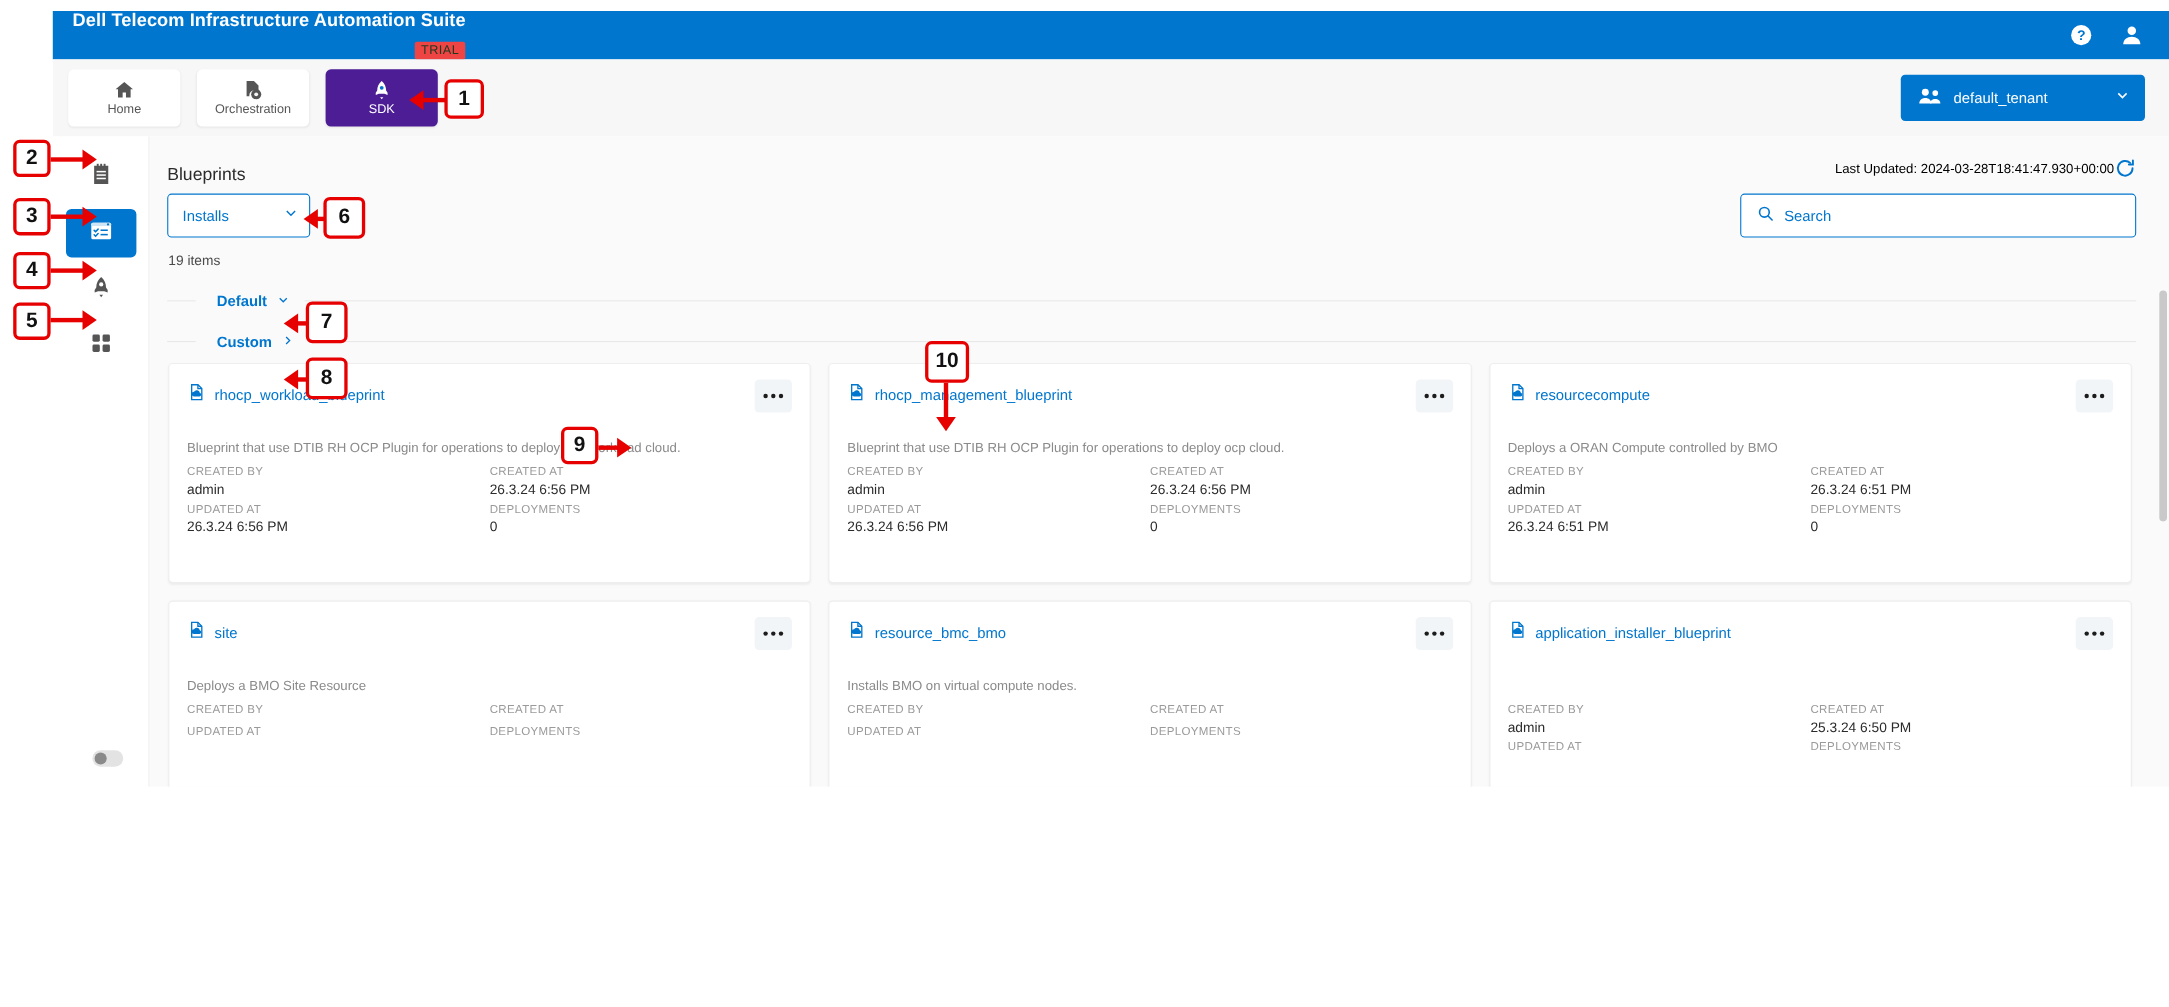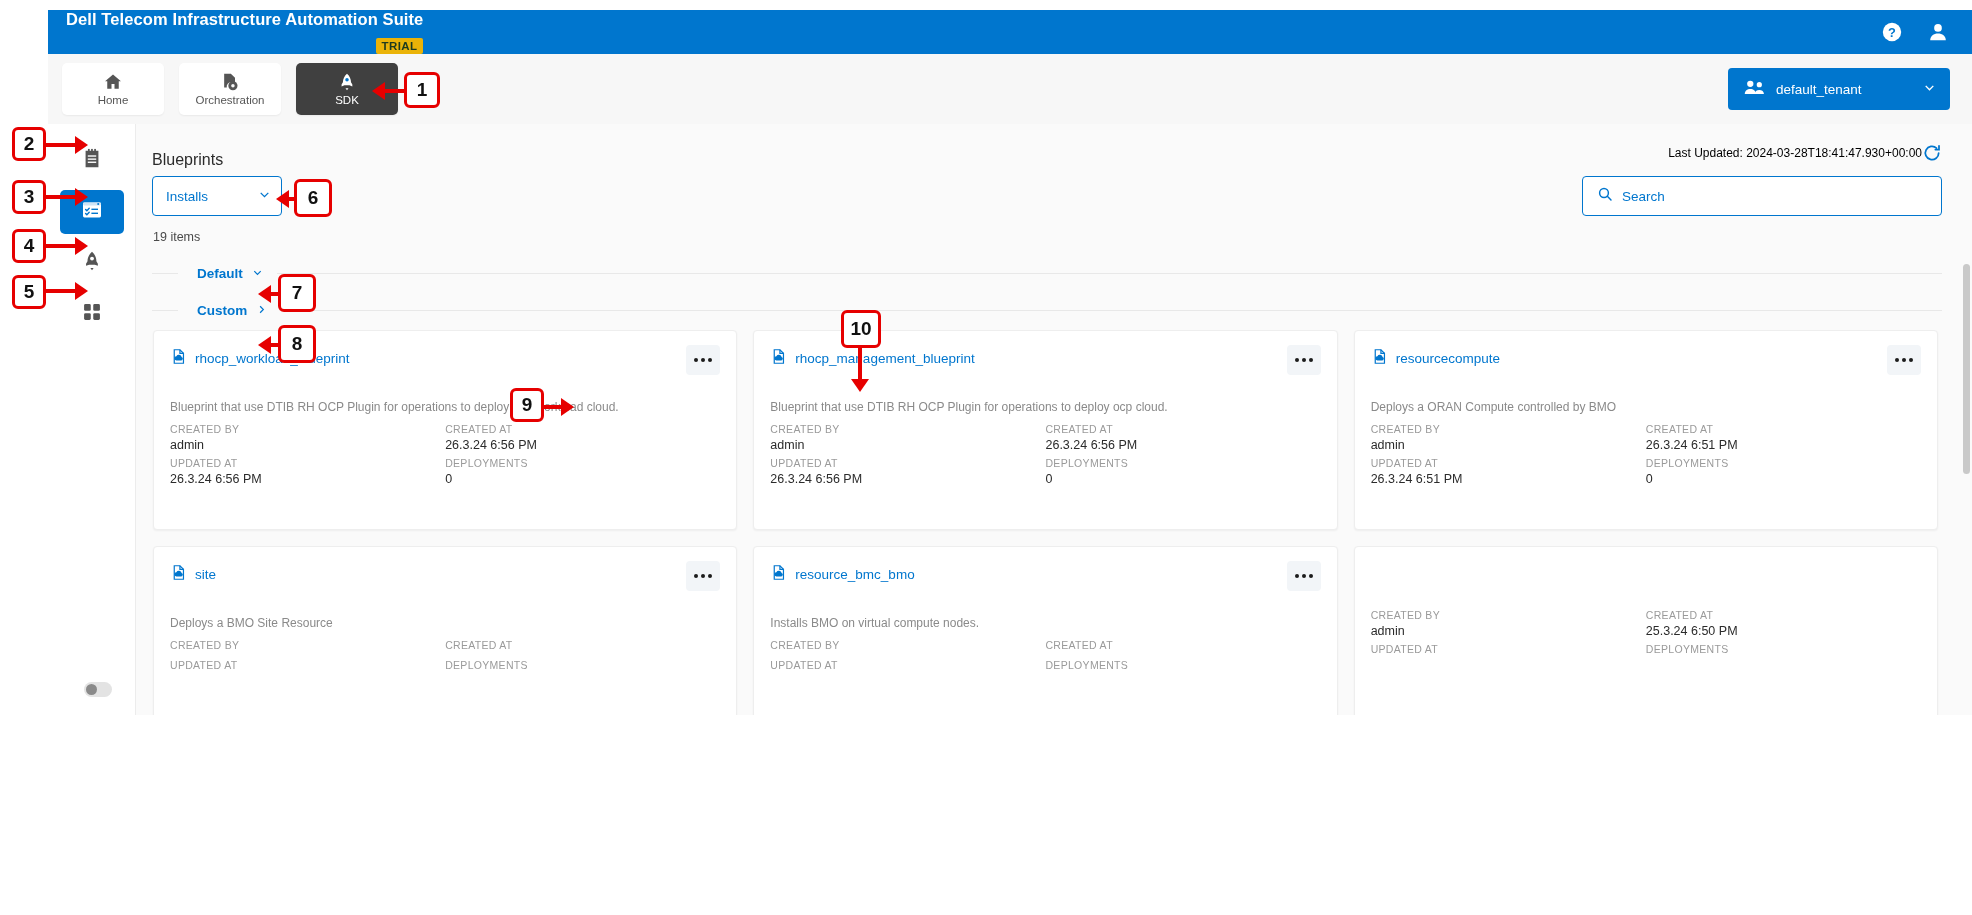--- a/index.html
+++ b/index.html
@@ -34,24 +34,24 @@
     display: flex; align-items: flex-end; gap: 9px; flex-direction: column;
   }
   .brand-title {
     color: #ffffff;
     font-size: 16.5px;
     font-weight: bold;
     letter-spacing: .1px;
     white-space: nowrap;
   }
   .trial-badge {
-    background: #eab308;
+    background: #ef4444;
     color: #1d3a1f;
     font-size: 11.5px;
-    font-weight: bold;
+    font-weight: normal;
     letter-spacing: .4px;
     padding: 2px 6px 2px 6px;
     border-radius: 2px;
   }
   .topbar-spacer { flex: 1; }
   .topbar-icons { display: flex; align-items: center; gap: 22px; }
   .icon-btn-top {
     width: 24px; height: 24px;
     display: flex; align-items: center; justify-content: center;
     cursor: pointer;
@@ -74,21 +74,21 @@
     gap: 3px;
     cursor: pointer;
     box-shadow: 0 1px 2px rgba(0,0,0,.06);
     margin-right: 15px;
   }
   .tab .tab-label {
     font-size: 11.5px;
     color: #555555;
     line-height: 1;
   }
-  .tab.active { background: #404040; }
+  .tab.active { background: #4c1d95; }
   .tab.active .tab-label { color: #ffffff; }
   .tab-icon { height: 21px; display: flex; align-items: flex-end; }
   .tabrow-spacer { flex: 1; }
   .tenant-btn {
     height: 42px;
     background: #0076ce;
     border-radius: 4px;
     display: flex; align-items: center; gap: 10px;
     padding: 0 14px 0 16px;
     cursor: pointer;
@@ -716,20 +716,38 @@
             <div class="meta-value"></div>
           </div>
           <div>
             <div class="meta-label">DEPLOYMENTS</div>
             <div class="meta-value"></div>
           </div>
         </div>
       </div>
 
       <div class="card">
+        <div class="card-head">
+          <div class="card-title-wrap">
+            <span>
+              <svg width="17" height="17" viewBox="0 0 24 24" fill="none" stroke="#0076ce" stroke-width="1.7">
+                <path d="M6 2.5h8l5 5v14H6z"></path>
+                  <path d="M14 2.5v5h5"></path>
+                <path d="M9 17.5a3 3 0 0 1 0-6 4 4 0 0 1 7.4 1.3 2.4 2.4 0 0 1-.4 4.7z" fill="#0076ce" stroke="none"></path>
+              </svg>
+            </span>
+            <span class="card-title">application_installer_blueprint</span>
+          </div>
+          <span class="card-head-spacer"></span>
+          <span class="kebab">
+              <i></i>
+              <i></i>
+              <i></i>
+            </span>
+        </div>
         <div class="card-desc"></div>
         <div class="meta-grid">
           <div>
             <div class="meta-label">CREATED BY</div>
             <div class="meta-value">admin</div>
           </div>
           <div>
             <div class="meta-label">CREATED AT</div>
             <div class="meta-value">25.3.24 6:50 PM</div>
           </div>

